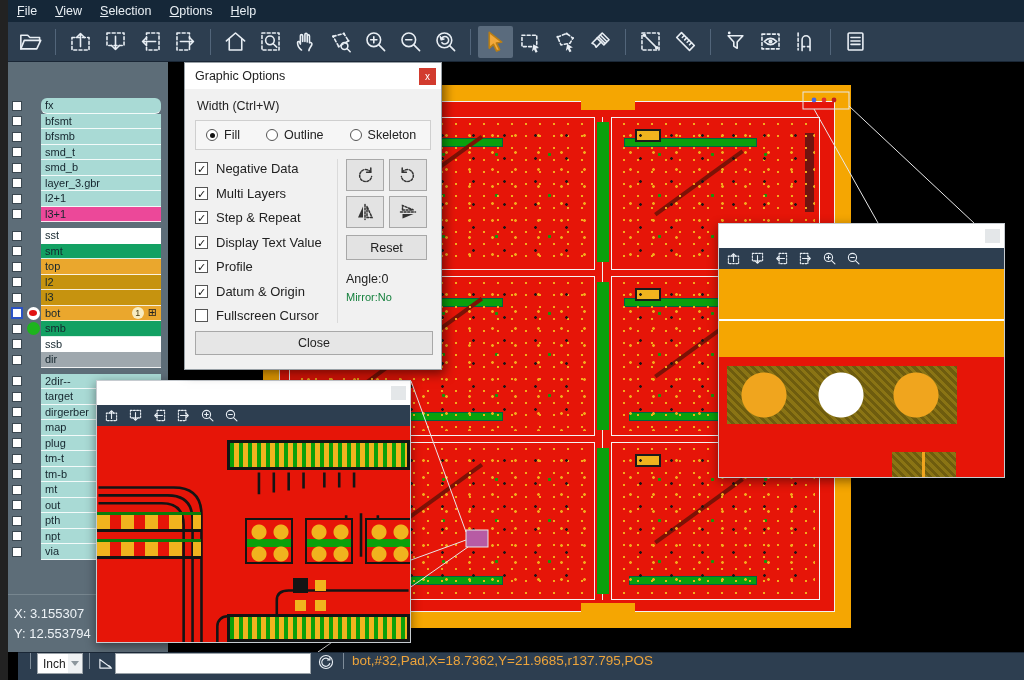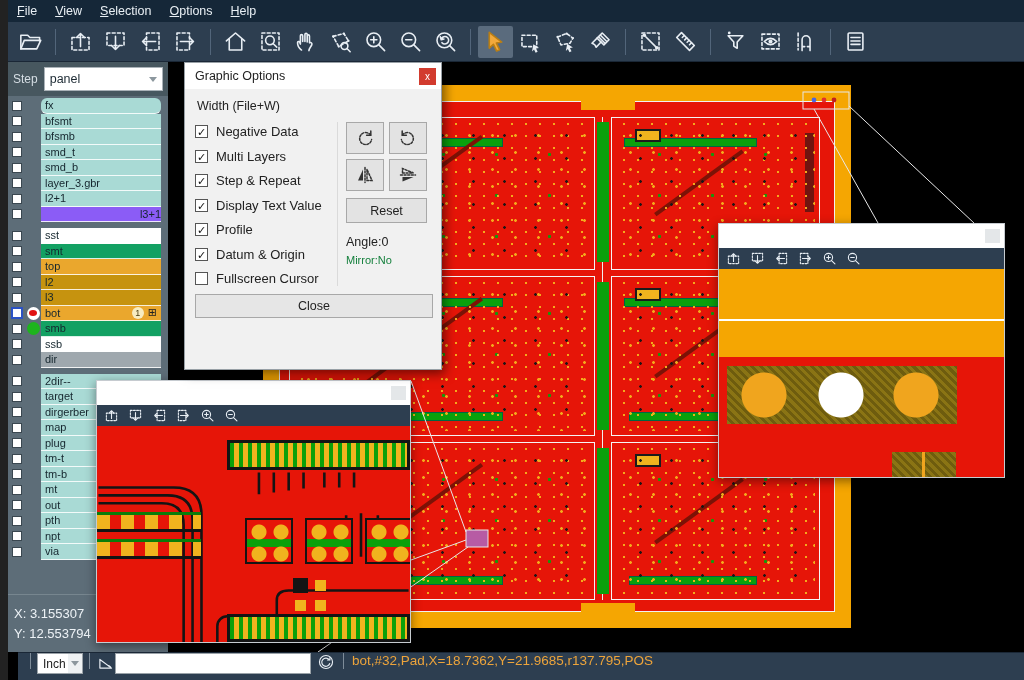--- a/index.html
+++ b/index.html
@@ -437,27 +437,20 @@
       </g>
       <g stroke="none">
         <circle cx="646" cy="38" r="2.4" fill="#4a66e0"></circle>
         <circle cx="656" cy="38" r="2.4" fill="#e03030"></circle>
         <circle cx="666" cy="38" r="2.4" fill="#c02020"></circle>
       </g>
     </svg>
   </div>
 
   <div class="sidebar">
-    <div class="step-hdr">
-      <span class="step-label">Step</span>
-      <div class="step-select">
-        <span class="step-value">panel</span>
-        <span class="caret"></span>
-      </div>
-    </div>
     <div class="rows">
         <div class="srow">
           <span class="cbcol">
             <span class="cb"></span>
           </span>
           <span class="indcol"></span>
           <span class="lbl" style="background: rgb(169, 218, 213); border-radius: 6px;">
             <span style="flex: 1 1 0%;">fx</span>
           </span>
         </div>
@@ -513,21 +506,21 @@
           <span class="indcol"></span>
           <span class="lbl" style="background: rgb(169, 218, 213);">
             <span style="flex: 1 1 0%;">l2+1</span>
           </span>
         </div>
         <div class="srow">
           <span class="cbcol">
             <span class="cb"></span>
           </span>
           <span class="indcol"></span>
-          <span class="lbl" style="background: #8b5cf6; text-align: right;">
+          <span class="lbl" style="background: #ec4899;">
             <span style="flex: 1 1 0%;">l3+1</span>
           </span>
         </div>
         <div class="ggap"></div>
         <div class="srow">
           <span class="cbcol">
             <span class="cb"></span>
           </span>
           <span class="indcol"></span>
           <span class="lbl" style="background: rgb(255, 255, 255);">
@@ -727,21 +720,35 @@
     <div class="coords">
       <div>X: 3.155307</div>
       <div>Y: 12.553794</div>
     </div>
   </div>
 
   <div class="dialog">
     <div class="dlg-title">Graphic Options</div>
     <button class="dlg-close">x</button>
     <div class="dlg-body">
-      <div class="wlabel">Width (File+W)</div>
+      <div class="wlabel">Width (Ctrl+W)</div>
+      <div class="radio-box">
+          <span class="ritem">
+            <span class="radio on"></span>
+            <span class="rlabel">Fill</span>
+          </span>
+          <span class="ritem">
+            <span class="radio"></span>
+            <span class="rlabel">Outline</span>
+          </span>
+          <span class="ritem">
+            <span class="radio"></span>
+            <span class="rlabel">Skeleton</span>
+          </span>
+        </div>
       <div class="dlg-main">
         <div class="chk-col">
             <div class="dchk-row">
               <span class="dchk">✓</span>
               <span class="dlabel">Negative Data</span>
             </div>
             <div class="dchk-row">
               <span class="dchk">✓</span>
               <span class="dlabel">Multi Layers</span>
             </div>

